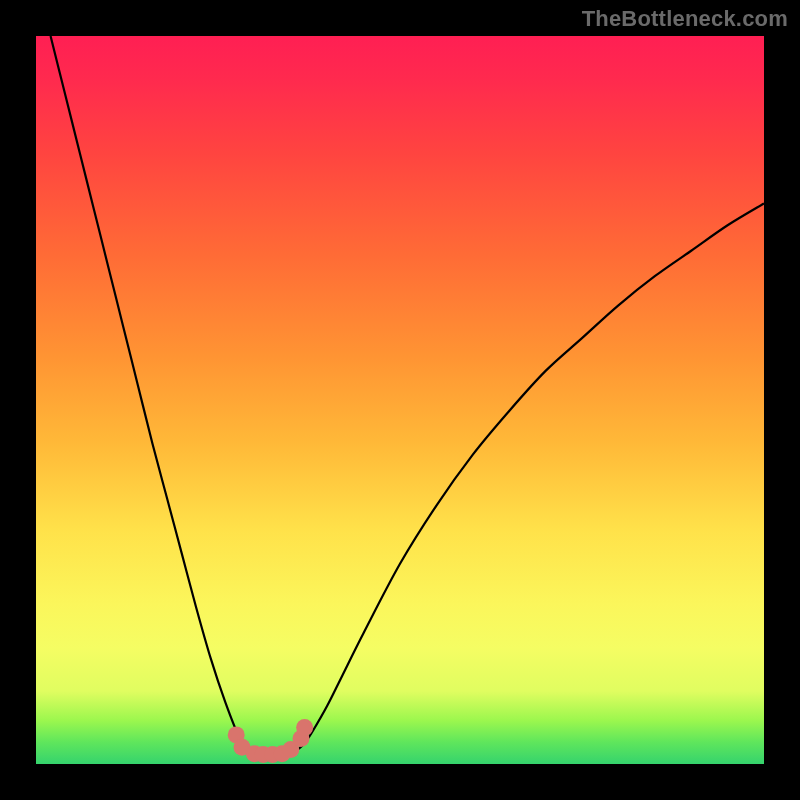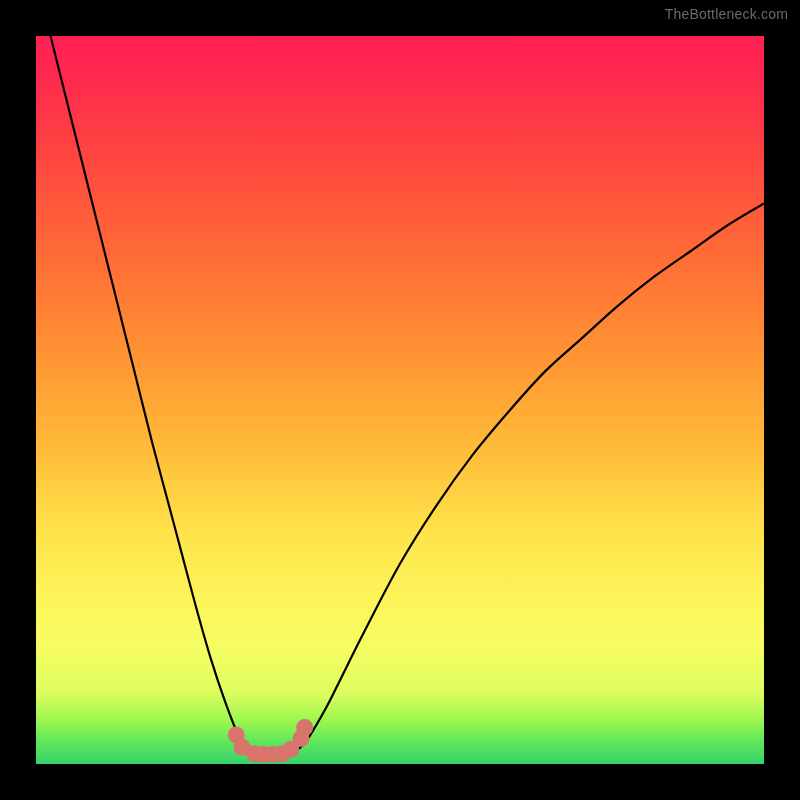--- a/index.html
+++ b/index.html
@@ -15,22 +15,22 @@
     position: relative;
     width: 800px;
     height: 800px;
     background: #000;
   }
   .watermark {
     position: absolute;
     top: 6px;
     right: 12px;
     color: #6a6a6a;
-    font-size: 14px;
-    font-weight: 400;
+    font-size: 22px;
+    font-weight: 700;
     letter-spacing: 0.2px;
     z-index: 3;
   }
   .plot-area {
     position: absolute;
     left: 36px;
     top: 36px;
     width: 728px;
     height: 728px;
     z-index: 1;

